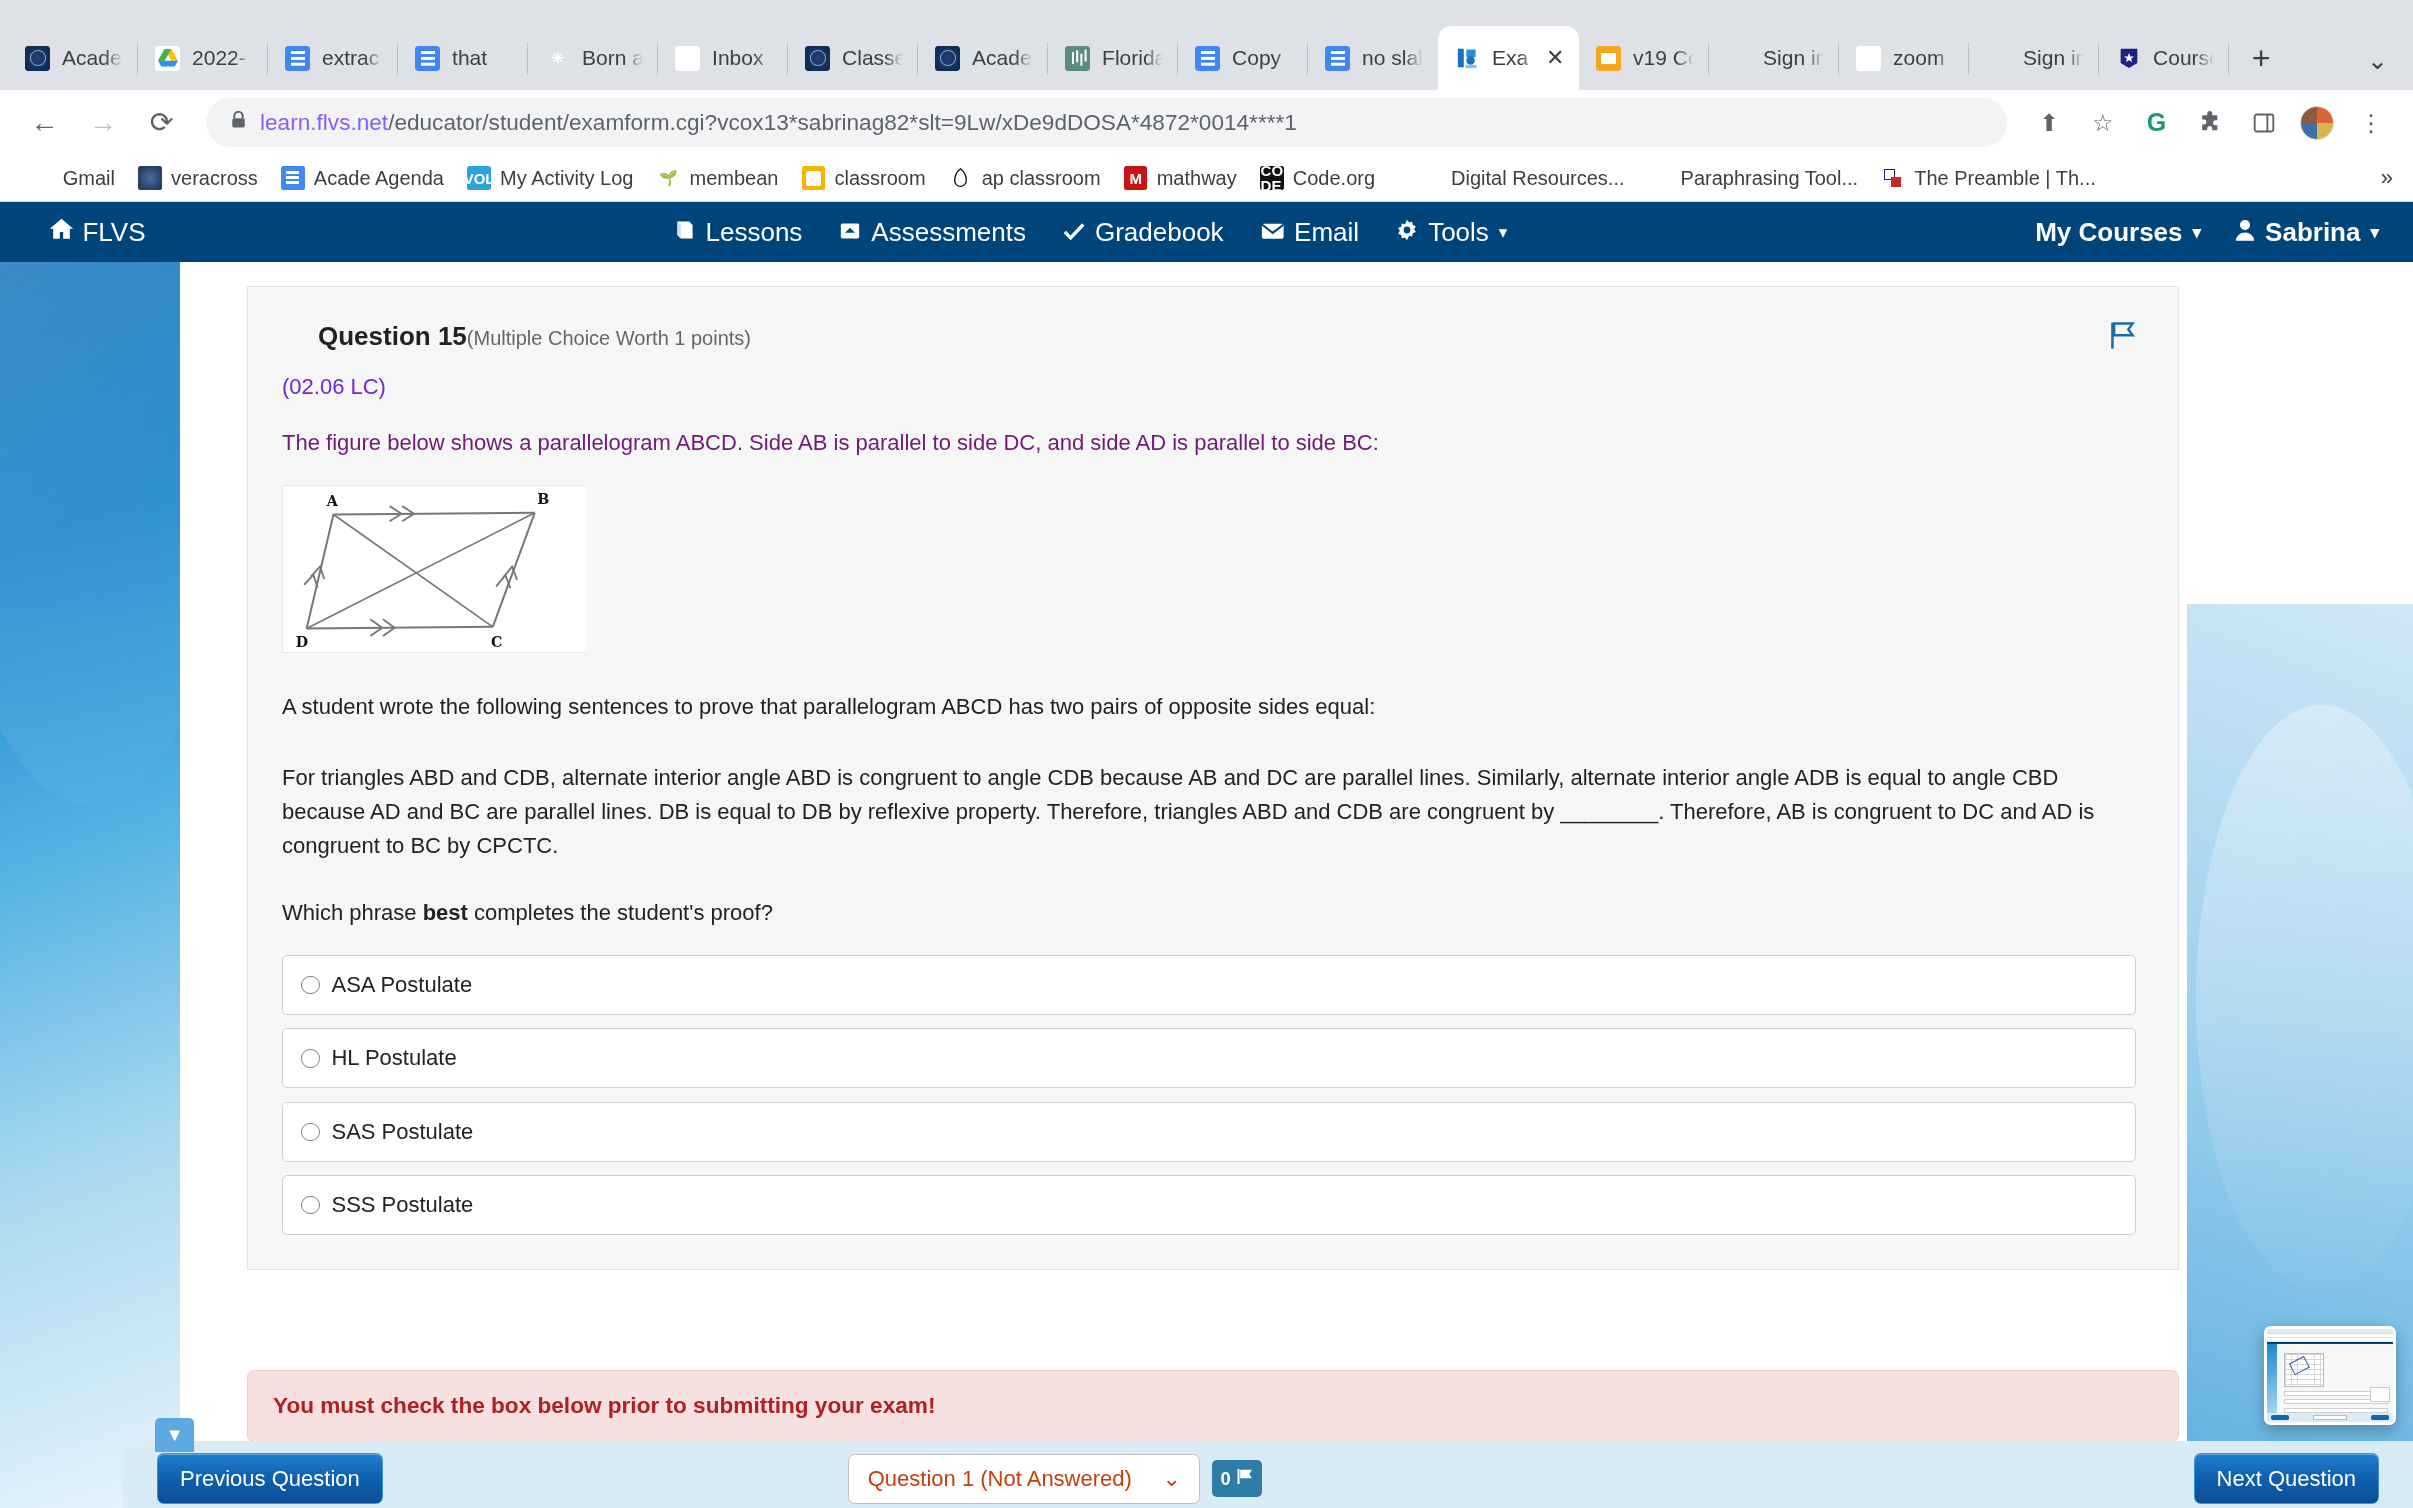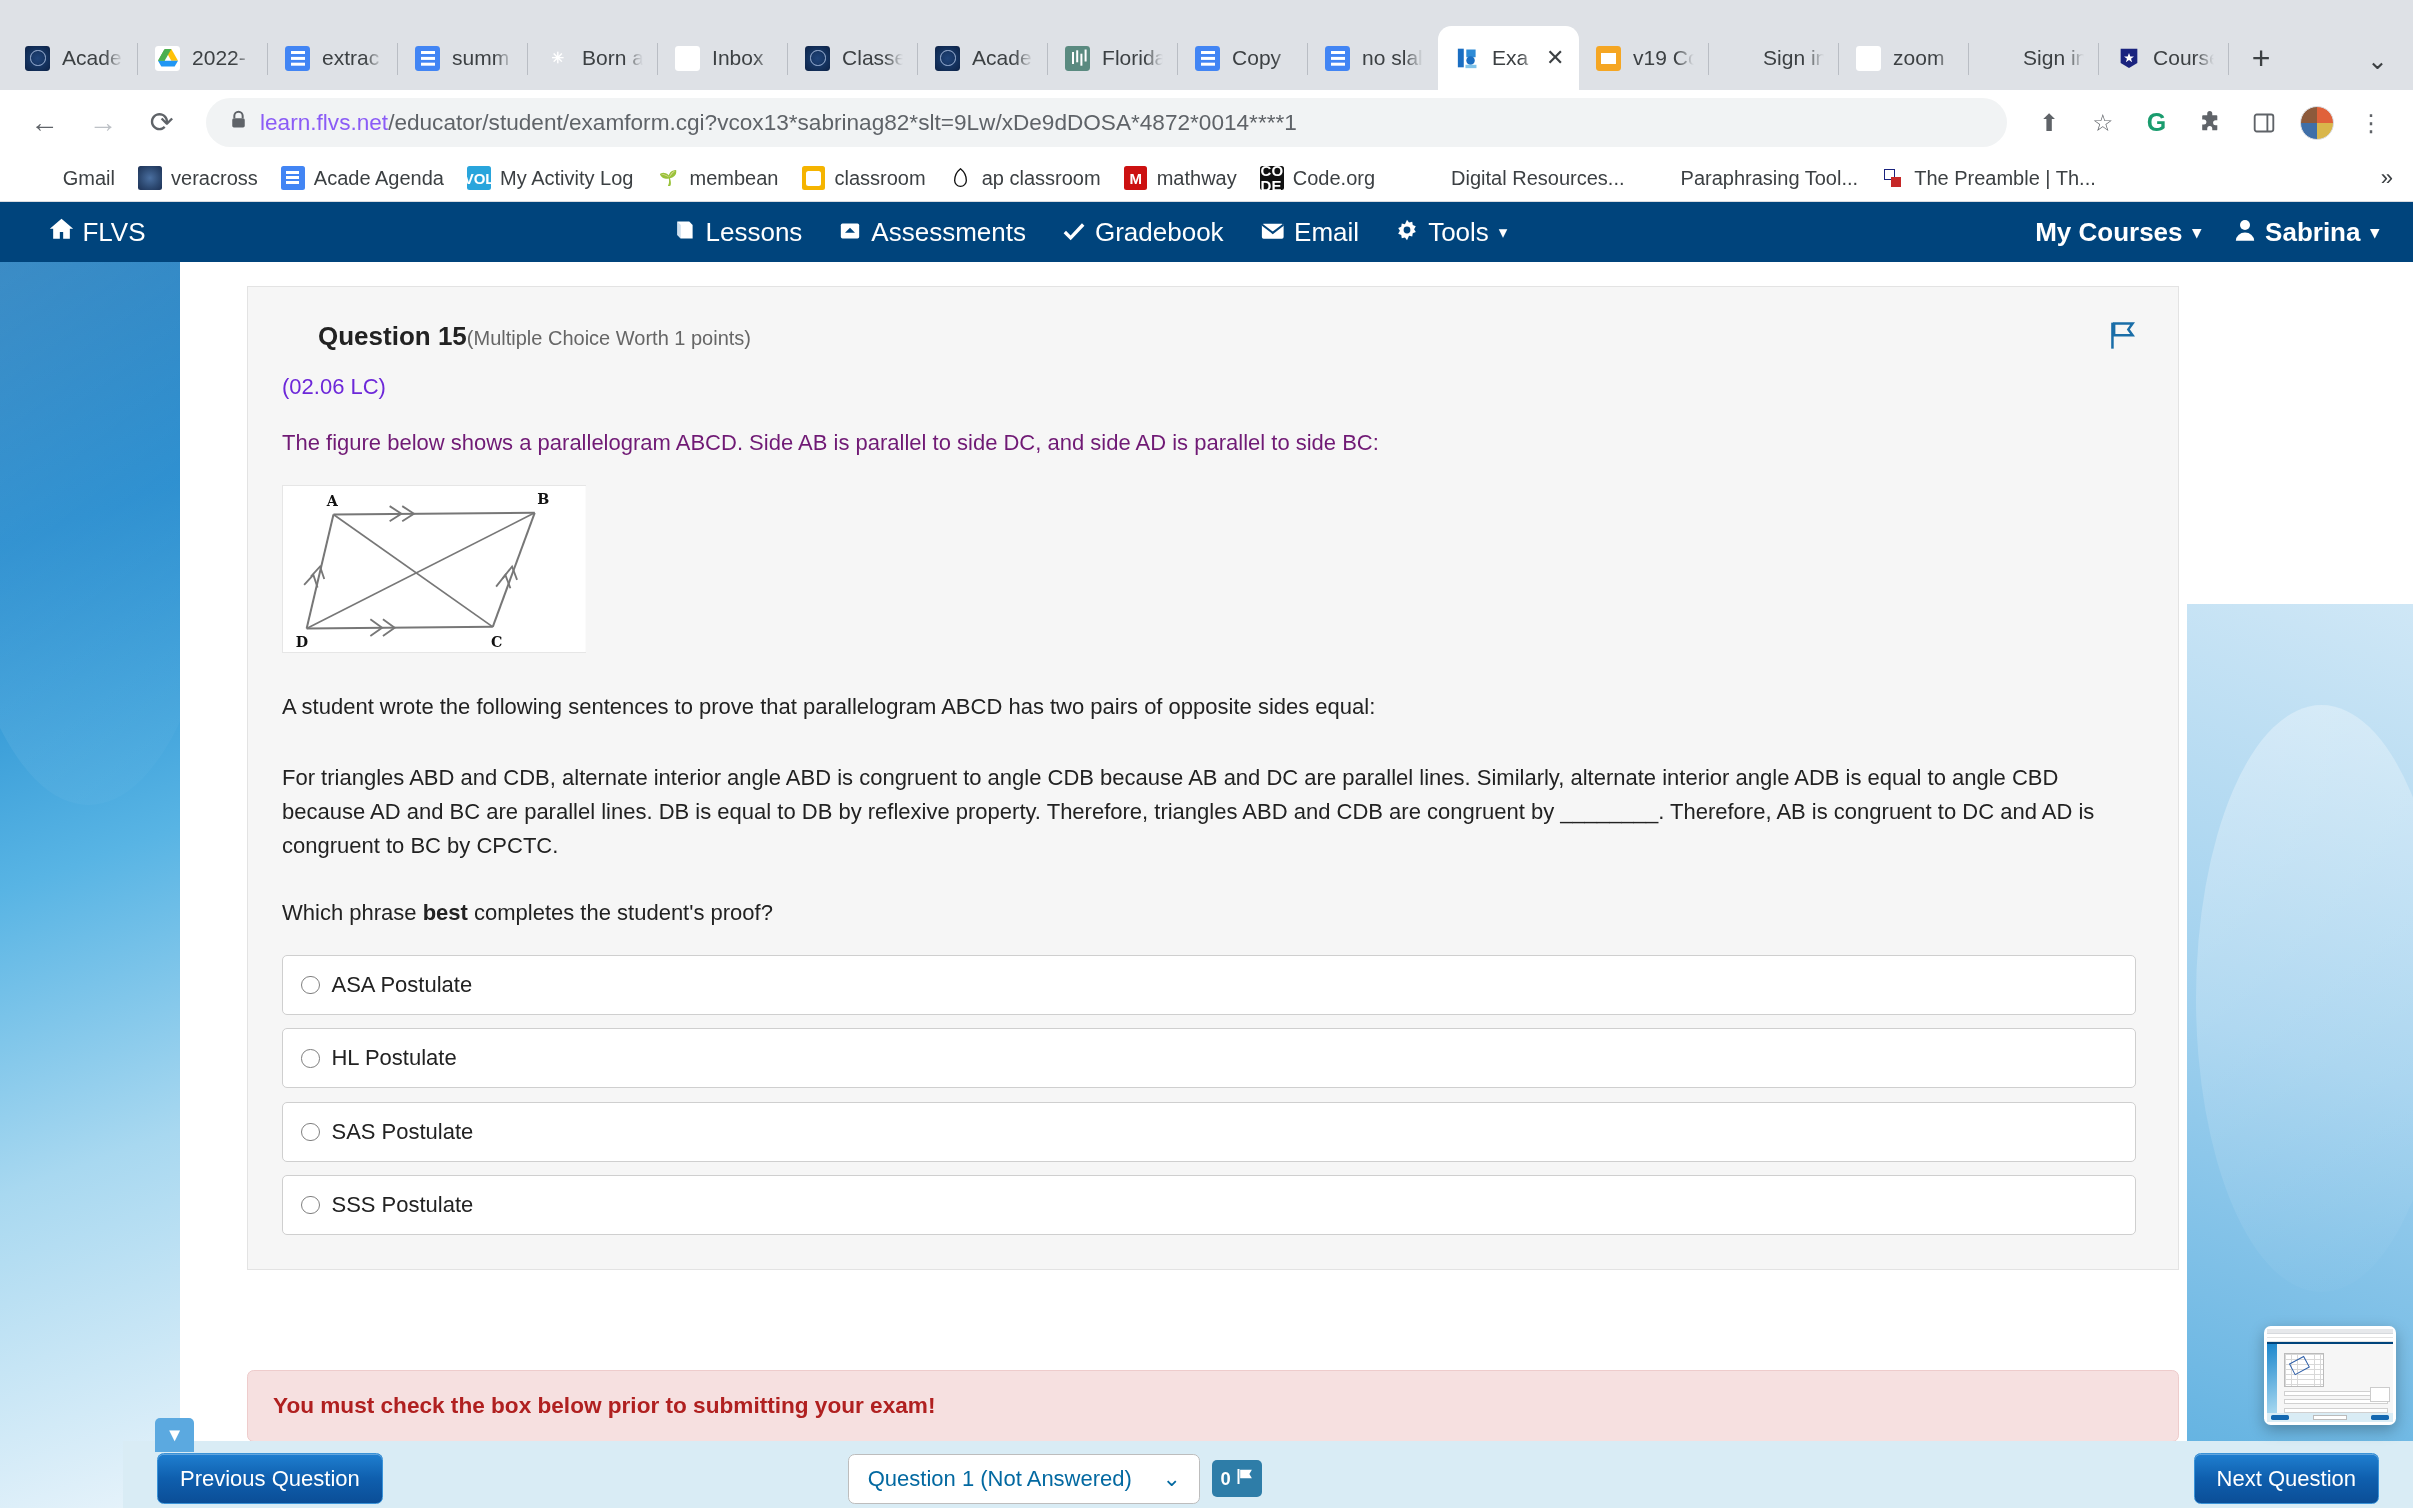--- a/index.html
+++ b/index.html
@@ -328,21 +328,21 @@
   }
   .qsel-wrap { margin: 0 auto; display:flex; align-items:center; gap: 11.7px; }
   .qsel {
     background:#fff;
     border:0.8px solid #bdbdbd;
     border-radius: 6.7px;
     height: 50px;
     width: 352px;
     display:flex; align-items:center; justify-content:space-between;
     padding: 0 18.4px;
-    font-size: 22px; color:#0369a1;
+    font-size: 22px; color:#c2410c;
   }
   .flag-count {
     background:#2e7da8;
     color:#fff;
     border-radius:5px;
     height: 37px;
     display:flex; align-items:center; gap:5px;
     padding: 0 8.4px;
     font-size: 18.4px; font-weight: bold;
   }
@@ -421,21 +421,21 @@
       <span class="tab-title">2022-</span>
       <span class="tab-sep"></span>
     </div>
     <div class="tab">
       <span class="favicon fav-doc"></span>
       <span class="tab-title">extrac</span>
       <span class="tab-sep"></span>
     </div>
     <div class="tab">
       <span class="favicon fav-doc"></span>
-      <span class="tab-title">summ</span>
+      <span class="tab-title">that</span>
       <span class="tab-sep"></span>
     </div>
     <div class="tab">
       <span class="favicon fav-asterisk">✳</span>
       <span class="tab-title">Born a</span>
       <span class="tab-sep"></span>
     </div>
     <div class="tab">
       <span class="favicon fav-gmail">M</span>
       <span class="tab-title">Inbox</span>

